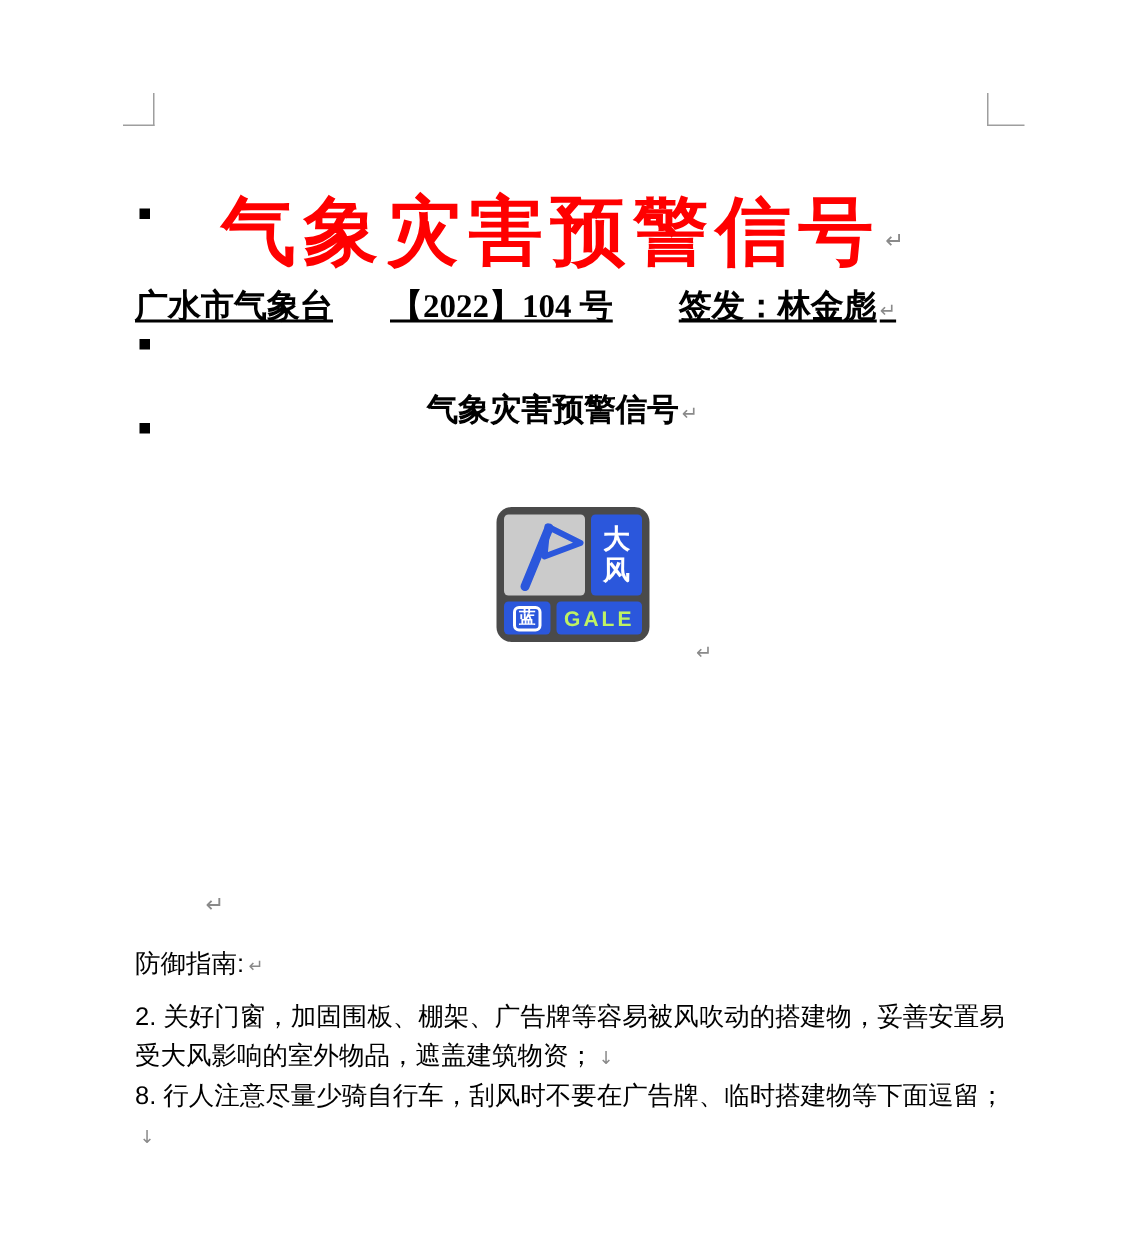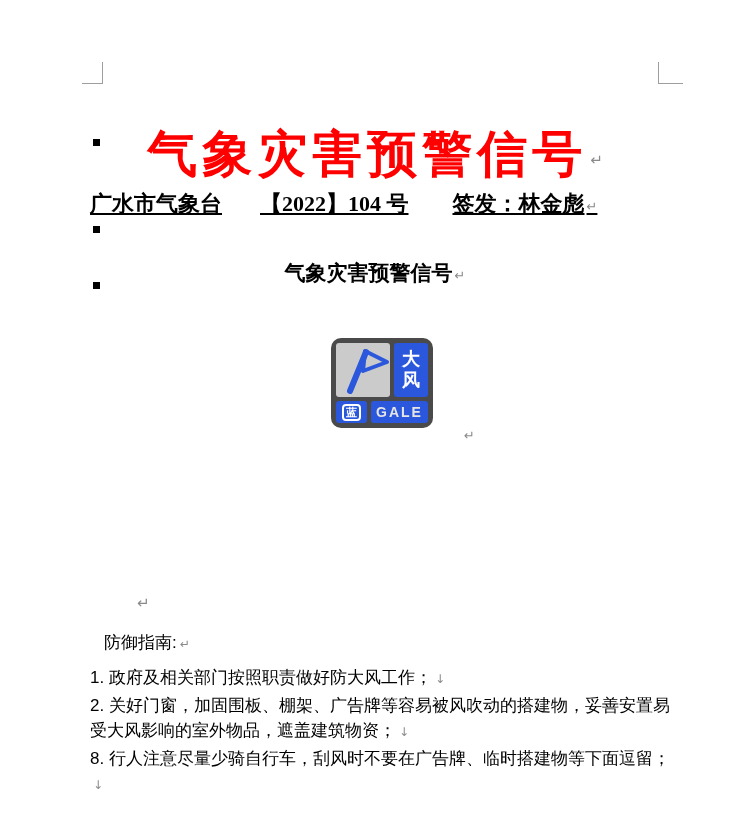--- a/index.html
+++ b/index.html
@@ -69,36 +69,36 @@
   }
   .lan-box {
     border: 2px solid #fff; border-radius: 4px; padding: 0 2px;
     color: #fff; font-size: 11px; font-weight: bold; line-height: 13px;
     font-family: "Liberation Sans", "DejaVu Sans", sans-serif;
   }
   .gale-cell {
     left: 40px; top: 63px; width: 57px; height: 22px;
     background: var(--icon-blue, #2B57DC);
     display: flex; align-items: center; justify-content: center;
-    color: #e5e5e5; font-weight: bold; font-size: 14px; letter-spacing: 2px;
+    color: #bef264; font-weight: bold; font-size: 14px; letter-spacing: 2px;
     font-family: "Liberation Sans", "DejaVu Sans", sans-serif;
   }
   .icon-pilcrow { position: absolute; left: 464px; top: 428px; font-size: 13px; }
 
   .body-par {
     position: absolute; left: 90px; top: 469px; width: 574px;
     font-size: 22px; font-weight: bold; line-height: 39px;
     text-align: justify; text-indent: 2em;
   }
   .body-par .pilcrow { font-size: 13px; margin-left: 2px; font-weight: normal; }
 
   .empty-pilcrow { position: absolute; left: 137px; top: 594px; font-size: 15px; }
 
   .guide-heading {
-    position: absolute; left: 104px; top: 631px;
+    position: absolute; left: 90px; top: 631px;
     font-family: "Liberation Sans", "DejaVu Sans", sans-serif;
     font-size: 17px;
   }
   .guide-heading .pilcrow, .guide-list .mark { font-size: 12px; margin-left: 3px; color: #8a8a8a; }
 
   .guide-list {
     position: absolute; left: 90px; top: 665px; width: 580px;
     font-family: "Liberation Sans", "DejaVu Sans", sans-serif;
     font-size: 17px; line-height: 25.5px;
   }
@@ -140,19 +140,18 @@
     <div class="cell gale-cell">GALE</div>
   </div>
   <span class="pilcrow icon-pilcrow">↵</span>
 
 
   <span class="pilcrow empty-pilcrow">↵</span>
 
   <div class="guide-heading"><span>防御指南:</span><span class="pilcrow">↵</span></div>
 
   <div class="guide-list">
-    <div class="guide-item"><span>1. 政府及相关部门按照职责做好防大风工作；</span><span class="mark">↓</span></div>
     <div class="guide-item"><span>2. 关好门窗，加固围板、棚架、广告牌等容易被风吹动的搭建物，妥善安置易受大风影响的室外物品，遮盖建筑物资；</span><span class="mark">↓</span></div>
     <div class="guide-item"><span>8. 行人注意尽量少骑自行车，刮风时不要在广告牌、临时搭建物等下面逗留；</span><span class="mark">↓</span></div>
 
   </div>
 
 </div>
 
 </body></html>

